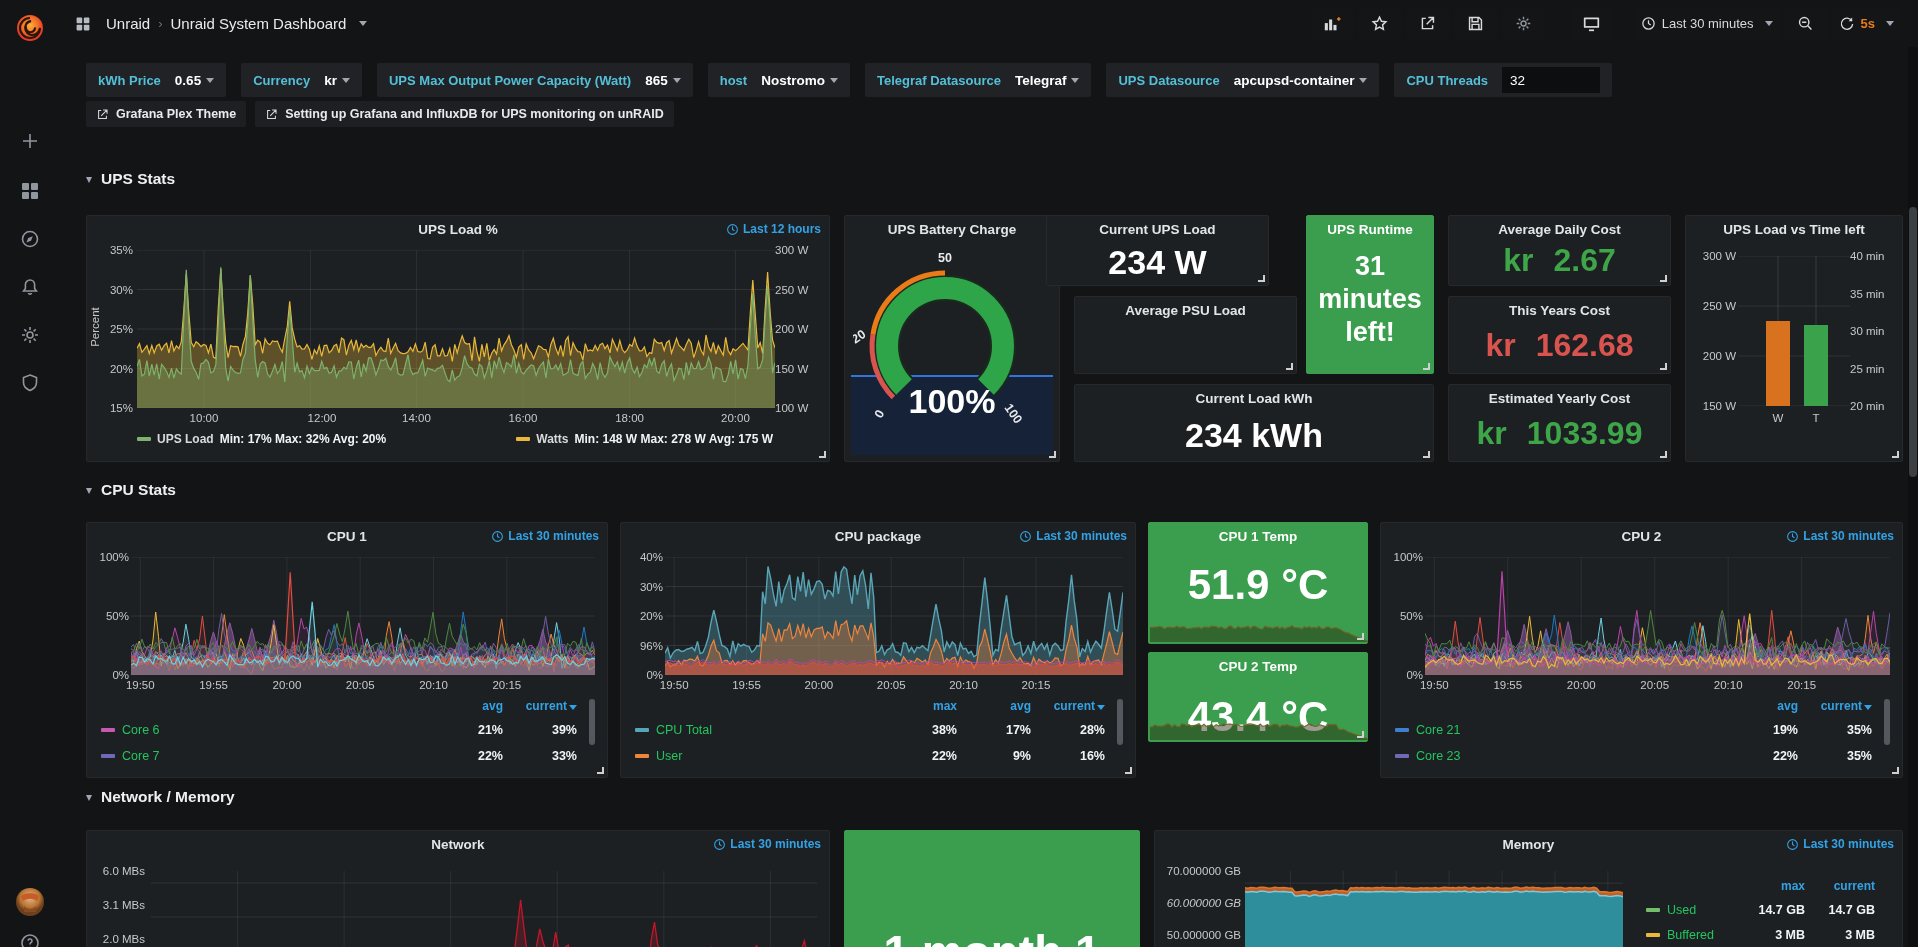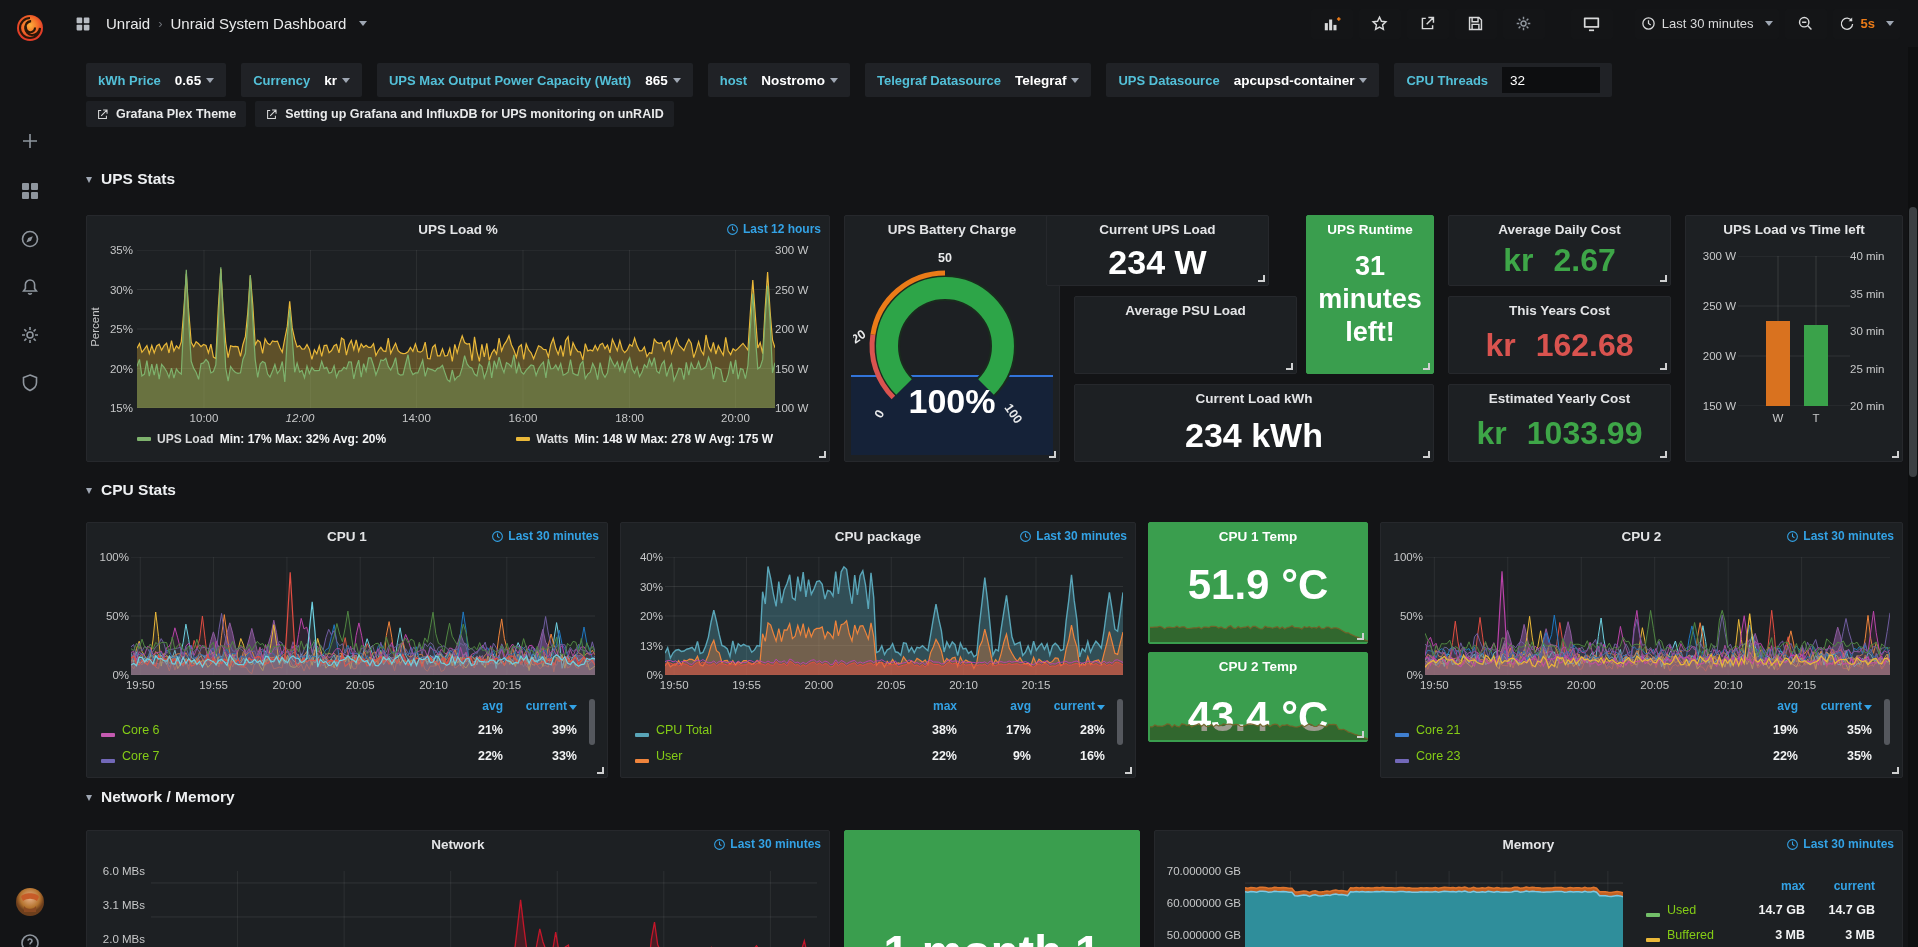--- a/index.html
+++ b/index.html
@@ -53,21 +53,21 @@
   .plot{position:absolute;}
   .plot svg{position:absolute;left:0;top:0;}
   
   .leg-inline{position:absolute;display:flex;justify-content:space-between;font-size:12px;}
   .leg-item{display:flex;align-items:center;gap:6px;white-space:nowrap;}
   .swatch{display:inline-block;width:14px;height:4px;border-radius:1px;}
   .leg-name{color:#d8d9da;font-weight:bold;cursor:pointer;}
   .leg-stats{color:#f2f3f4;font-weight:bold;}
   
   .tleg-col{position:absolute;font-size:12px;color:#33a2e5;font-weight:bold;cursor:pointer;}
-  .tleg-name{position:absolute;display:flex;align-items:flex-end;gap:7px;font-size:12.5px;color:#84cc16;cursor:pointer;white-space:nowrap;}
+  .tleg-name{position:absolute;display:flex;align-items:center;gap:7px;font-size:12.5px;color:#22c55e;cursor:pointer;white-space:nowrap;}
   .tleg-val{position:absolute;font-size:12.5px;color:#f2f3f4;font-weight:bold;}
   .scroll-thumb{position:absolute;width:6px;border-radius:3px;background:#55585e;cursor:pointer;}
   .sort-caret{display:inline-block;width:0;height:0;border-left:4px solid transparent;border-right:4px solid transparent;border-top:5px solid #33a2e5;margin-left:2px;}
   
   .gauge-navy{position:absolute;left:6px;right:6px;bottom:6px;background:#152238;border-top:2px solid #3274d9;}
   .gauge-val{position:absolute;left:0;right:0;text-align:center;color:#fff;font-weight:bold;font-size:34px;}
   
   .pg-scroll{position:absolute;right:0;top:47px;bottom:0;width:10px;background:#0e0f10;}
   .pg-thumb{position:absolute;right:1px;width:8px;border-radius:4px;background:#3c4043;cursor:pointer;}
 </style>
@@ -332,21 +332,21 @@
           <line x1="492.536" y1="0" x2="492.536" y2="158" stroke="rgba(255,255,255,0.07)" stroke-width="1"></line>
           <line x1="598.444" y1="0" x2="598.444" y2="158" stroke="rgba(255,255,255,0.07)" stroke-width="1"></line>
           <path d="M0.0 98.2L2.5 93.6L4.9 102.3L7.4 99.2L9.9 95.7L12.3 103.7L14.8 95.6L17.2 103.0L19.7 96.0L22.2 94.2L24.6 100.2L27.1 95.6L29.6 93.2L32.0 103.0L34.5 90.6L36.9 101.0L39.4 95.9L41.9 98.7L44.3 91.6L46.8 60.3L49.3 23.7L51.7 61.5L54.2 92.3L56.7 96.8L59.1 91.8L61.6 93.8L64.0 96.6L66.5 94.5L69.0 95.4L71.4 102.9L73.9 94.1L76.4 107.0L78.8 108.4L81.3 57.8L83.8 19.0L86.2 59.5L88.7 92.7L91.1 107.6L93.6 95.7L96.1 96.6L98.5 96.4L101.0 96.8L103.5 106.3L105.9 94.5L108.4 86.4L110.8 62.3L113.3 25.3L115.8 55.3L118.2 94.9L120.7 90.1L123.2 92.2L125.6 103.4L128.1 88.8L130.6 93.3L133.0 94.8L135.5 91.0L137.9 91.6L140.4 91.1L142.9 97.7L145.3 102.2L147.8 88.5L150.3 76.4L152.7 51.3L155.2 77.9L157.7 89.2L160.1 96.9L162.6 95.7L165.0 99.2L167.5 98.9L170.0 94.5L172.4 99.1L174.9 109.3L177.4 99.8L179.8 103.7L182.3 95.8L184.7 106.3L187.2 95.5L189.7 95.1L192.1 102.7L194.6 100.5L197.1 95.8L199.5 94.5L202.0 102.8L204.5 88.1L206.9 89.7L209.4 105.1L211.8 95.3L214.3 90.4L216.8 99.5L219.2 89.8L221.7 101.3L224.2 93.9L226.6 97.3L229.1 95.2L231.6 97.4L234.0 97.3L236.5 93.7L238.9 105.4L241.4 100.5L243.9 97.3L246.3 100.9L248.8 101.5L251.3 88.2L253.7 103.4L256.2 98.1L258.6 93.3L261.1 100.6L263.6 102.9L266.0 103.6L268.5 103.3L271.0 101.8L273.4 97.5L275.9 101.4L278.4 93.9L280.8 101.5L283.3 102.2L285.7 100.7L288.2 92.2L290.7 108.5L293.1 108.8L295.6 97.2L298.1 94.8L300.5 105.9L303.0 105.8L305.5 98.8L307.9 106.1L310.4 105.5L312.8 98.3L315.3 111.4L317.8 94.3L320.2 102.9L322.7 93.3L325.2 85.8L327.6 92.5L330.1 94.0L332.5 93.6L335.0 110.6L337.5 86.9L339.9 101.3L342.4 111.4L344.9 94.3L347.3 106.8L349.8 93.3L352.3 110.4L354.7 103.3L357.2 99.4L359.6 104.0L362.1 88.1L364.6 100.9L367.0 94.8L369.5 91.2L372.0 85.5L374.4 94.7L376.9 100.0L379.4 107.3L381.8 97.0L384.3 94.7L386.7 109.4L389.2 94.0L391.7 100.0L394.1 102.8L396.6 108.8L399.1 102.1L401.5 95.7L404.0 96.9L406.4 99.5L408.9 99.6L411.4 106.9L413.8 94.7L416.3 88.3L418.8 98.3L421.2 104.4L423.7 95.3L426.2 106.5L428.6 90.5L431.1 86.7L433.5 105.6L436.0 92.6L438.5 98.1L440.9 101.6L443.4 102.0L445.9 110.0L448.3 93.6L450.8 100.9L453.3 99.9L455.7 100.9L458.2 95.4L460.6 100.4L463.1 94.6L465.6 93.3L468.0 98.7L470.5 95.0L473.0 102.8L475.4 89.2L477.9 94.9L480.3 100.7L482.8 90.7L485.3 99.5L487.7 102.6L490.2 99.9L492.7 94.4L495.1 96.3L497.6 88.1L500.1 96.1L502.5 100.8L505.0 100.6L507.4 96.9L509.9 106.6L512.4 102.6L514.8 103.4L517.3 89.2L519.8 92.4L522.2 93.4L524.7 92.6L527.2 100.5L529.6 92.7L532.1 90.6L534.5 103.2L537.0 96.0L539.5 88.3L541.9 95.2L544.4 97.6L546.9 100.5L549.3 94.4L551.8 89.3L554.2 93.2L556.7 107.6L559.2 100.1L561.6 91.6L564.1 100.6L566.6 104.8L569.0 85.0L571.5 96.6L574.0 101.3L576.4 92.3L578.9 104.0L581.3 95.7L583.8 100.6L586.3 105.2L588.7 87.4L591.2 100.7L593.7 104.6L596.1 98.8L598.6 100.7L601.1 98.4L603.5 95.8L606.0 93.4L608.4 96.5L610.9 100.1L613.4 61.9L615.8 30.0L618.3 65.1L620.8 98.0L623.2 92.6L625.7 103.6L628.1 59.5L630.6 22.1L633.1 61.6L635.5 90.0L638.0 97.7L638 158L0 158Z" fill="#eab839" fill-opacity="0.32" stroke="none"></path>
           <path d="M0.0 98.2L2.5 93.6L4.9 102.3L7.4 99.2L9.9 95.7L12.3 103.7L14.8 95.6L17.2 103.0L19.7 96.0L22.2 94.2L24.6 100.2L27.1 95.6L29.6 93.2L32.0 103.0L34.5 90.6L36.9 101.0L39.4 95.9L41.9 98.7L44.3 91.6L46.8 60.3L49.3 23.7L51.7 61.5L54.2 92.3L56.7 96.8L59.1 91.8L61.6 93.8L64.0 96.6L66.5 94.5L69.0 95.4L71.4 102.9L73.9 94.1L76.4 107.0L78.8 108.4L81.3 57.8L83.8 19.0L86.2 59.5L88.7 92.7L91.1 107.6L93.6 95.7L96.1 96.6L98.5 96.4L101.0 96.8L103.5 106.3L105.9 94.5L108.4 86.4L110.8 62.3L113.3 25.3L115.8 55.3L118.2 94.9L120.7 90.1L123.2 92.2L125.6 103.4L128.1 88.8L130.6 93.3L133.0 94.8L135.5 91.0L137.9 91.6L140.4 91.1L142.9 97.7L145.3 102.2L147.8 88.5L150.3 76.4L152.7 51.3L155.2 77.9L157.7 89.2L160.1 96.9L162.6 95.7L165.0 99.2L167.5 98.9L170.0 94.5L172.4 99.1L174.9 109.3L177.4 99.8L179.8 103.7L182.3 95.8L184.7 106.3L187.2 95.5L189.7 95.1L192.1 102.7L194.6 100.5L197.1 95.8L199.5 94.5L202.0 102.8L204.5 88.1L206.9 89.7L209.4 105.1L211.8 95.3L214.3 90.4L216.8 99.5L219.2 89.8L221.7 101.3L224.2 93.9L226.6 97.3L229.1 95.2L231.6 97.4L234.0 97.3L236.5 93.7L238.9 105.4L241.4 100.5L243.9 97.3L246.3 100.9L248.8 101.5L251.3 88.2L253.7 103.4L256.2 98.1L258.6 93.3L261.1 100.6L263.6 102.9L266.0 103.6L268.5 103.3L271.0 101.8L273.4 97.5L275.9 101.4L278.4 93.9L280.8 101.5L283.3 102.2L285.7 100.7L288.2 92.2L290.7 108.5L293.1 108.8L295.6 97.2L298.1 94.8L300.5 105.9L303.0 105.8L305.5 98.8L307.9 106.1L310.4 105.5L312.8 98.3L315.3 111.4L317.8 94.3L320.2 102.9L322.7 93.3L325.2 85.8L327.6 92.5L330.1 94.0L332.5 93.6L335.0 110.6L337.5 86.9L339.9 101.3L342.4 111.4L344.9 94.3L347.3 106.8L349.8 93.3L352.3 110.4L354.7 103.3L357.2 99.4L359.6 104.0L362.1 88.1L364.6 100.9L367.0 94.8L369.5 91.2L372.0 85.5L374.4 94.7L376.9 100.0L379.4 107.3L381.8 97.0L384.3 94.7L386.7 109.4L389.2 94.0L391.7 100.0L394.1 102.8L396.6 108.8L399.1 102.1L401.5 95.7L404.0 96.9L406.4 99.5L408.9 99.6L411.4 106.9L413.8 94.7L416.3 88.3L418.8 98.3L421.2 104.4L423.7 95.3L426.2 106.5L428.6 90.5L431.1 86.7L433.5 105.6L436.0 92.6L438.5 98.1L440.9 101.6L443.4 102.0L445.9 110.0L448.3 93.6L450.8 100.9L453.3 99.9L455.7 100.9L458.2 95.4L460.6 100.4L463.1 94.6L465.6 93.3L468.0 98.7L470.5 95.0L473.0 102.8L475.4 89.2L477.9 94.9L480.3 100.7L482.8 90.7L485.3 99.5L487.7 102.6L490.2 99.9L492.7 94.4L495.1 96.3L497.6 88.1L500.1 96.1L502.5 100.8L505.0 100.6L507.4 96.9L509.9 106.6L512.4 102.6L514.8 103.4L517.3 89.2L519.8 92.4L522.2 93.4L524.7 92.6L527.2 100.5L529.6 92.7L532.1 90.6L534.5 103.2L537.0 96.0L539.5 88.3L541.9 95.2L544.4 97.6L546.9 100.5L549.3 94.4L551.8 89.3L554.2 93.2L556.7 107.6L559.2 100.1L561.6 91.6L564.1 100.6L566.6 104.8L569.0 85.0L571.5 96.6L574.0 101.3L576.4 92.3L578.9 104.0L581.3 95.7L583.8 100.6L586.3 105.2L588.7 87.4L591.2 100.7L593.7 104.6L596.1 98.8L598.6 100.7L601.1 98.4L603.5 95.8L606.0 93.4L608.4 96.5L610.9 100.1L613.4 61.9L615.8 30.0L618.3 65.1L620.8 98.0L623.2 92.6L625.7 103.6L628.1 59.5L630.6 22.1L633.1 61.6L635.5 90.0L638.0 97.7" fill="none" stroke="#eab839" stroke-width="1.2"></path>
           <path d="M0.0 116.4L2.5 109.4L4.9 125.9L7.4 124.1L9.9 110.6L12.3 126.1L14.8 114.1L17.2 125.2L19.7 113.9L22.2 129.2L24.6 114.4L27.1 117.4L29.6 121.4L32.0 127.4L34.5 118.1L36.9 128.2L39.4 118.9L41.9 122.3L44.3 124.1L46.8 68.4L49.3 19.8L51.7 71.7L54.2 111.3L56.7 118.4L59.1 122.3L61.6 129.4L64.0 113.7L66.5 112.9L69.0 109.4L71.4 112.3L73.9 122.9L76.4 121.5L78.8 115.0L81.3 73.6L83.8 17.4L86.2 66.4L88.7 117.9L91.1 131.1L93.6 116.5L96.1 120.1L98.5 122.5L101.0 123.3L103.5 122.8L105.9 109.4L108.4 103.3L110.8 72.7L113.3 25.3L115.8 70.1L118.2 109.6L120.7 127.3L123.2 114.0L125.6 111.4L128.1 112.9L130.6 124.1L133.0 127.1L135.5 121.1L137.9 114.5L140.4 123.5L142.9 120.0L145.3 111.5L147.8 131.9L150.3 86.8L152.7 59.3L155.2 87.7L157.7 122.3L160.1 113.0L162.6 122.1L165.0 120.4L167.5 127.7L170.0 116.1L172.4 123.5L174.9 117.4L177.4 120.7L179.8 120.6L182.3 120.4L184.7 111.3L187.2 118.6L189.7 117.4L192.1 123.3L194.6 122.2L197.1 115.8L199.5 127.2L202.0 121.1L204.5 120.7L206.9 117.3L209.4 118.9L211.8 111.9L214.3 112.0L216.8 129.0L219.2 117.7L221.7 110.2L224.2 127.2L226.6 113.7L229.1 121.1L231.6 107.9L234.0 107.8L236.5 115.5L238.9 124.9L241.4 118.3L243.9 109.9L246.3 110.6L248.8 108.4L251.3 116.6L253.7 120.1L256.2 115.1L258.6 107.6L261.1 123.6L263.6 125.2L266.0 124.7L268.5 114.5L271.0 104.6L273.4 119.4L275.9 124.6L278.4 122.9L280.8 122.9L283.3 116.6L285.7 110.2L288.2 126.3L290.7 118.1L293.1 119.2L295.6 119.9L298.1 121.3L300.5 118.4L303.0 117.8L305.5 115.4L307.9 122.6L310.4 129.7L312.8 131.6L315.3 120.0L317.8 130.2L320.2 127.0L322.7 125.7L325.2 117.7L327.6 105.6L330.1 113.9L332.5 117.1L335.0 118.1L337.5 124.1L339.9 125.9L342.4 114.1L344.9 116.5L347.3 128.0L349.8 121.3L352.3 110.9L354.7 127.9L357.2 110.8L359.6 117.9L362.1 107.1L364.6 116.5L367.0 122.6L369.5 112.7L372.0 114.1L374.4 117.0L376.9 104.9L379.4 123.3L381.8 113.4L384.3 121.9L386.7 124.1L389.2 120.1L391.7 117.5L394.1 114.9L396.6 115.7L399.1 125.4L401.5 118.7L404.0 114.8L406.4 112.1L408.9 127.9L411.4 109.2L413.8 118.9L416.3 118.5L418.8 114.9L421.2 119.9L423.7 113.6L426.2 125.2L428.6 124.0L431.1 122.2L433.5 109.7L436.0 123.4L438.5 124.6L440.9 125.4L443.4 114.6L445.9 111.2L448.3 128.5L450.8 124.1L453.3 122.2L455.7 113.5L458.2 118.8L460.6 129.6L463.1 112.6L465.6 123.2L468.0 127.2L470.5 122.7L473.0 106.8L475.4 112.2L477.9 116.7L480.3 111.8L482.8 120.4L485.3 112.2L487.7 123.2L490.2 112.9L492.7 107.9L495.1 118.7L497.6 123.1L500.1 117.1L502.5 126.7L505.0 122.1L507.4 114.6L509.9 117.6L512.4 109.0L514.8 115.5L517.3 107.6L519.8 121.1L522.2 123.2L524.7 114.2L527.2 110.8L529.6 126.5L532.1 118.4L534.5 113.9L537.0 130.5L539.5 124.7L541.9 118.3L544.4 118.9L546.9 129.7L549.3 112.3L551.8 125.1L554.2 113.0L556.7 118.7L559.2 118.5L561.6 111.6L564.1 119.7L566.6 118.5L569.0 116.4L571.5 107.3L574.0 113.9L576.4 129.2L578.9 117.4L581.3 118.2L583.8 119.7L586.3 131.4L588.7 131.6L591.2 124.6L593.7 111.4L596.1 124.0L598.6 109.9L601.1 129.2L603.5 118.6L606.0 119.4L608.4 128.7L610.9 115.5L613.4 77.4L615.8 43.5L618.3 85.9L620.8 118.8L623.2 117.1L625.7 109.4L628.1 69.1L630.6 35.5L633.1 70.4L635.5 122.9L638.0 112.7L638 158L0 158Z" fill="#7eb26d" fill-opacity="0.35" stroke="none"></path>
           <path d="M0.0 116.4L2.5 109.4L4.9 125.9L7.4 124.1L9.9 110.6L12.3 126.1L14.8 114.1L17.2 125.2L19.7 113.9L22.2 129.2L24.6 114.4L27.1 117.4L29.6 121.4L32.0 127.4L34.5 118.1L36.9 128.2L39.4 118.9L41.9 122.3L44.3 124.1L46.8 68.4L49.3 19.8L51.7 71.7L54.2 111.3L56.7 118.4L59.1 122.3L61.6 129.4L64.0 113.7L66.5 112.9L69.0 109.4L71.4 112.3L73.9 122.9L76.4 121.5L78.8 115.0L81.3 73.6L83.8 17.4L86.2 66.4L88.7 117.9L91.1 131.1L93.6 116.5L96.1 120.1L98.5 122.5L101.0 123.3L103.5 122.8L105.9 109.4L108.4 103.3L110.8 72.7L113.3 25.3L115.8 70.1L118.2 109.6L120.7 127.3L123.2 114.0L125.6 111.4L128.1 112.9L130.6 124.1L133.0 127.1L135.5 121.1L137.9 114.5L140.4 123.5L142.9 120.0L145.3 111.5L147.8 131.9L150.3 86.8L152.7 59.3L155.2 87.7L157.7 122.3L160.1 113.0L162.6 122.1L165.0 120.4L167.5 127.7L170.0 116.1L172.4 123.5L174.9 117.4L177.4 120.7L179.8 120.6L182.3 120.4L184.7 111.3L187.2 118.6L189.7 117.4L192.1 123.3L194.6 122.2L197.1 115.8L199.5 127.2L202.0 121.1L204.5 120.7L206.9 117.3L209.4 118.9L211.8 111.9L214.3 112.0L216.8 129.0L219.2 117.7L221.7 110.2L224.2 127.2L226.6 113.7L229.1 121.1L231.6 107.9L234.0 107.8L236.5 115.5L238.9 124.9L241.4 118.3L243.9 109.9L246.3 110.6L248.8 108.4L251.3 116.6L253.7 120.1L256.2 115.1L258.6 107.6L261.1 123.6L263.6 125.2L266.0 124.7L268.5 114.5L271.0 104.6L273.4 119.4L275.9 124.6L278.4 122.9L280.8 122.9L283.3 116.6L285.7 110.2L288.2 126.3L290.7 118.1L293.1 119.2L295.6 119.9L298.1 121.3L300.5 118.4L303.0 117.8L305.5 115.4L307.9 122.6L310.4 129.7L312.8 131.6L315.3 120.0L317.8 130.2L320.2 127.0L322.7 125.7L325.2 117.7L327.6 105.6L330.1 113.9L332.5 117.1L335.0 118.1L337.5 124.1L339.9 125.9L342.4 114.1L344.9 116.5L347.3 128.0L349.8 121.3L352.3 110.9L354.7 127.9L357.2 110.8L359.6 117.9L362.1 107.1L364.6 116.5L367.0 122.6L369.5 112.7L372.0 114.1L374.4 117.0L376.9 104.9L379.4 123.3L381.8 113.4L384.3 121.9L386.7 124.1L389.2 120.1L391.7 117.5L394.1 114.9L396.6 115.7L399.1 125.4L401.5 118.7L404.0 114.8L406.4 112.1L408.9 127.9L411.4 109.2L413.8 118.9L416.3 118.5L418.8 114.9L421.2 119.9L423.7 113.6L426.2 125.2L428.6 124.0L431.1 122.2L433.5 109.7L436.0 123.4L438.5 124.6L440.9 125.4L443.4 114.6L445.9 111.2L448.3 128.5L450.8 124.1L453.3 122.2L455.7 113.5L458.2 118.8L460.6 129.6L463.1 112.6L465.6 123.2L468.0 127.2L470.5 122.7L473.0 106.8L475.4 112.2L477.9 116.7L480.3 111.8L482.8 120.4L485.3 112.2L487.7 123.2L490.2 112.9L492.7 107.9L495.1 118.7L497.6 123.1L500.1 117.1L502.5 126.7L505.0 122.1L507.4 114.6L509.9 117.6L512.4 109.0L514.8 115.5L517.3 107.6L519.8 121.1L522.2 123.2L524.7 114.2L527.2 110.8L529.6 126.5L532.1 118.4L534.5 113.9L537.0 130.5L539.5 124.7L541.9 118.3L544.4 118.9L546.9 129.7L549.3 112.3L551.8 125.1L554.2 113.0L556.7 118.7L559.2 118.5L561.6 111.6L564.1 119.7L566.6 118.5L569.0 116.4L571.5 107.3L574.0 113.9L576.4 129.2L578.9 117.4L581.3 118.2L583.8 119.7L586.3 131.4L588.7 131.6L591.2 124.6L593.7 111.4L596.1 124.0L598.6 109.9L601.1 129.2L603.5 118.6L606.0 119.4L608.4 128.7L610.9 115.5L613.4 77.4L615.8 43.5L618.3 85.9L620.8 118.8L623.2 117.1L625.7 109.4L628.1 69.1L630.6 35.5L633.1 70.4L635.5 122.9L638.0 112.7" fill="none" stroke="#7eb26d" stroke-width="1.2"></path>
         </svg>
       </div>
     <div class="xt" id="xt-ups" style="left:50px;top:196px;width:638px;">
         <span style="left: 66.99px;">10:00</span>
-        <span style="left: 163px; font-style: italic;">12:00</span>
+        <span style="left: 185px;">12:00</span>
         <span style="left: 279.444px;">14:00</span>
         <span style="left: 385.99px;">16:00</span>
         <span style="left: 492.536px;">18:00</span>
         <span style="left: 598.444px;">20:00</span>
       </div>
     <div class="leg-inline" id="leg-ups" style="left:50px;right:56px;top:216px;">
         <span class="leg-item">
           <span class="swatch" style="background:#7eb26d"></span>
           <span class="leg-name">UPS Load</span>
           <span class="leg-stats">Min: 17%  Max: 32%  Avg: 20%</span>
@@ -560,21 +560,21 @@
             <circle cx="10" cy="10" r="7.5"></circle>
             <path d="M10 5.5V10l3 2"></path>
           </svg>
           <span>Last 30 minutes</span>
         </span>
     </div>
     <div class="yt" id="yl-pkg" style="left:6px;top:34px;width:36px;height:118px;">
         <span style="top: -7px;">40%</span>
         <span style="top: 22.5px;">30%</span>
         <span style="top: 52px;">20%</span>
-        <span style="top: 81.5px;">13%</span>
+        <span style="top: 81.5px;">96%</span>
         <span style="top: 111px;">0%</span>
       </div>
     <div class="plot" id="plot-pkg" style="left:44px;top:34px;width:458px;height:118px;">
         <svg width="458" height="118">
           <line x1="0" y1="0" x2="458" y2="0" stroke="rgba(255,255,255,0.09)" stroke-width="1"></line>
           <line x1="0" y1="29.5" x2="458" y2="29.5" stroke="rgba(255,255,255,0.09)" stroke-width="1"></line>
           <line x1="0" y1="59" x2="458" y2="59" stroke="rgba(255,255,255,0.09)" stroke-width="1"></line>
           <line x1="0" y1="88.5" x2="458" y2="88.5" stroke="rgba(255,255,255,0.09)" stroke-width="1"></line>
           <line x1="0" y1="118" x2="458" y2="118" stroke="rgba(255,255,255,0.09)" stroke-width="1"></line>
           <line x1="9.16" y1="0" x2="9.16" y2="118" stroke="rgba(255,255,255,0.07)" stroke-width="1"></line>
@@ -758,21 +758,21 @@
       <span class="p-time">
           <svg width="13" height="13" viewBox="0 0 20 20">
             <circle cx="10" cy="10" r="7.5"></circle>
             <path d="M10 5.5V10l3 2"></path>
           </svg>
           <span>Last 30 minutes</span>
         </span>
     </div>
     <div class="yt" id="yl-mem" style="left:2px;top:40px;width:84px;height:69px;">
         <span style="top: -7px;">70.000000 GB</span>
-        <span style="top: 25px;">60.000000 GB</span>
+        <span style="top: 25px; font-style: italic;">60.000000 GB</span>
         <span style="top: 57px;">50.000000 GB</span>
       </div>
     <div class="plot" id="plot-mem" style="left:90px;top:40px;width:378px;height:160px;">
         <svg width="378" height="160">
           <line x1="0" y1="12.08000000000002" x2="378" y2="12.08000000000002" stroke="rgba(255,255,255,0.09)"></line>
           <line x1="0" y1="44.08000000000002" x2="378" y2="44.08000000000002" stroke="rgba(255,255,255,0.09)"></line>
           <line x1="0" y1="76.08000000000003" x2="378" y2="76.08000000000003" stroke="rgba(255,255,255,0.09)"></line>
           <line x1="45.36" y1="0" x2="45.36" y2="160" stroke="rgba(255,255,255,0.07)"></line>
           <line x1="98.28" y1="0" x2="98.28" y2="160" stroke="rgba(255,255,255,0.07)"></line>
           <line x1="151.20000000000002" y1="0" x2="151.20000000000002" y2="160" stroke="rgba(255,255,255,0.07)"></line>

